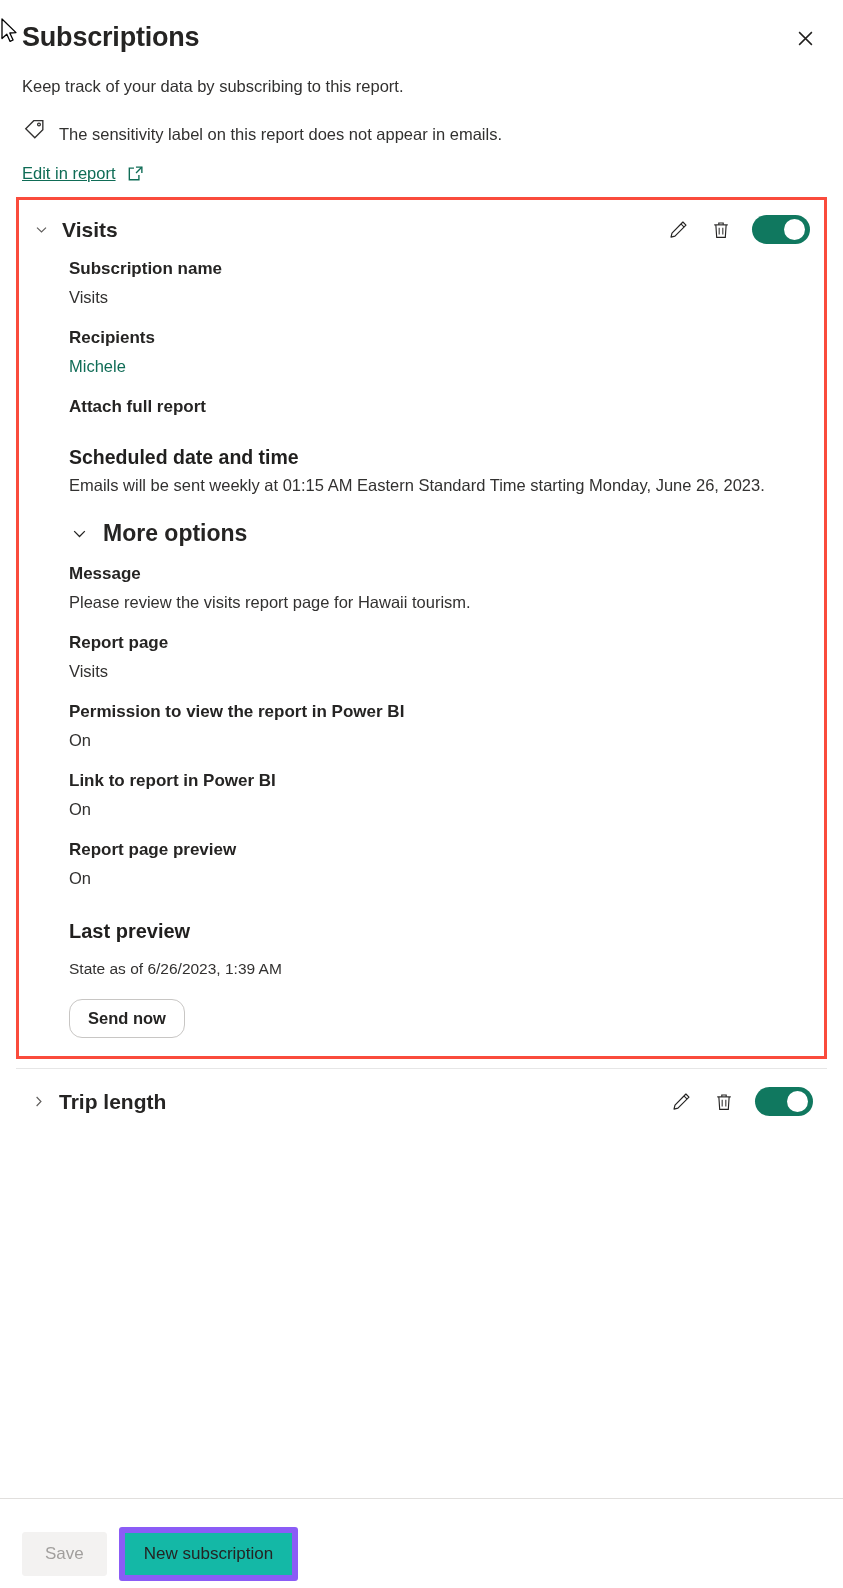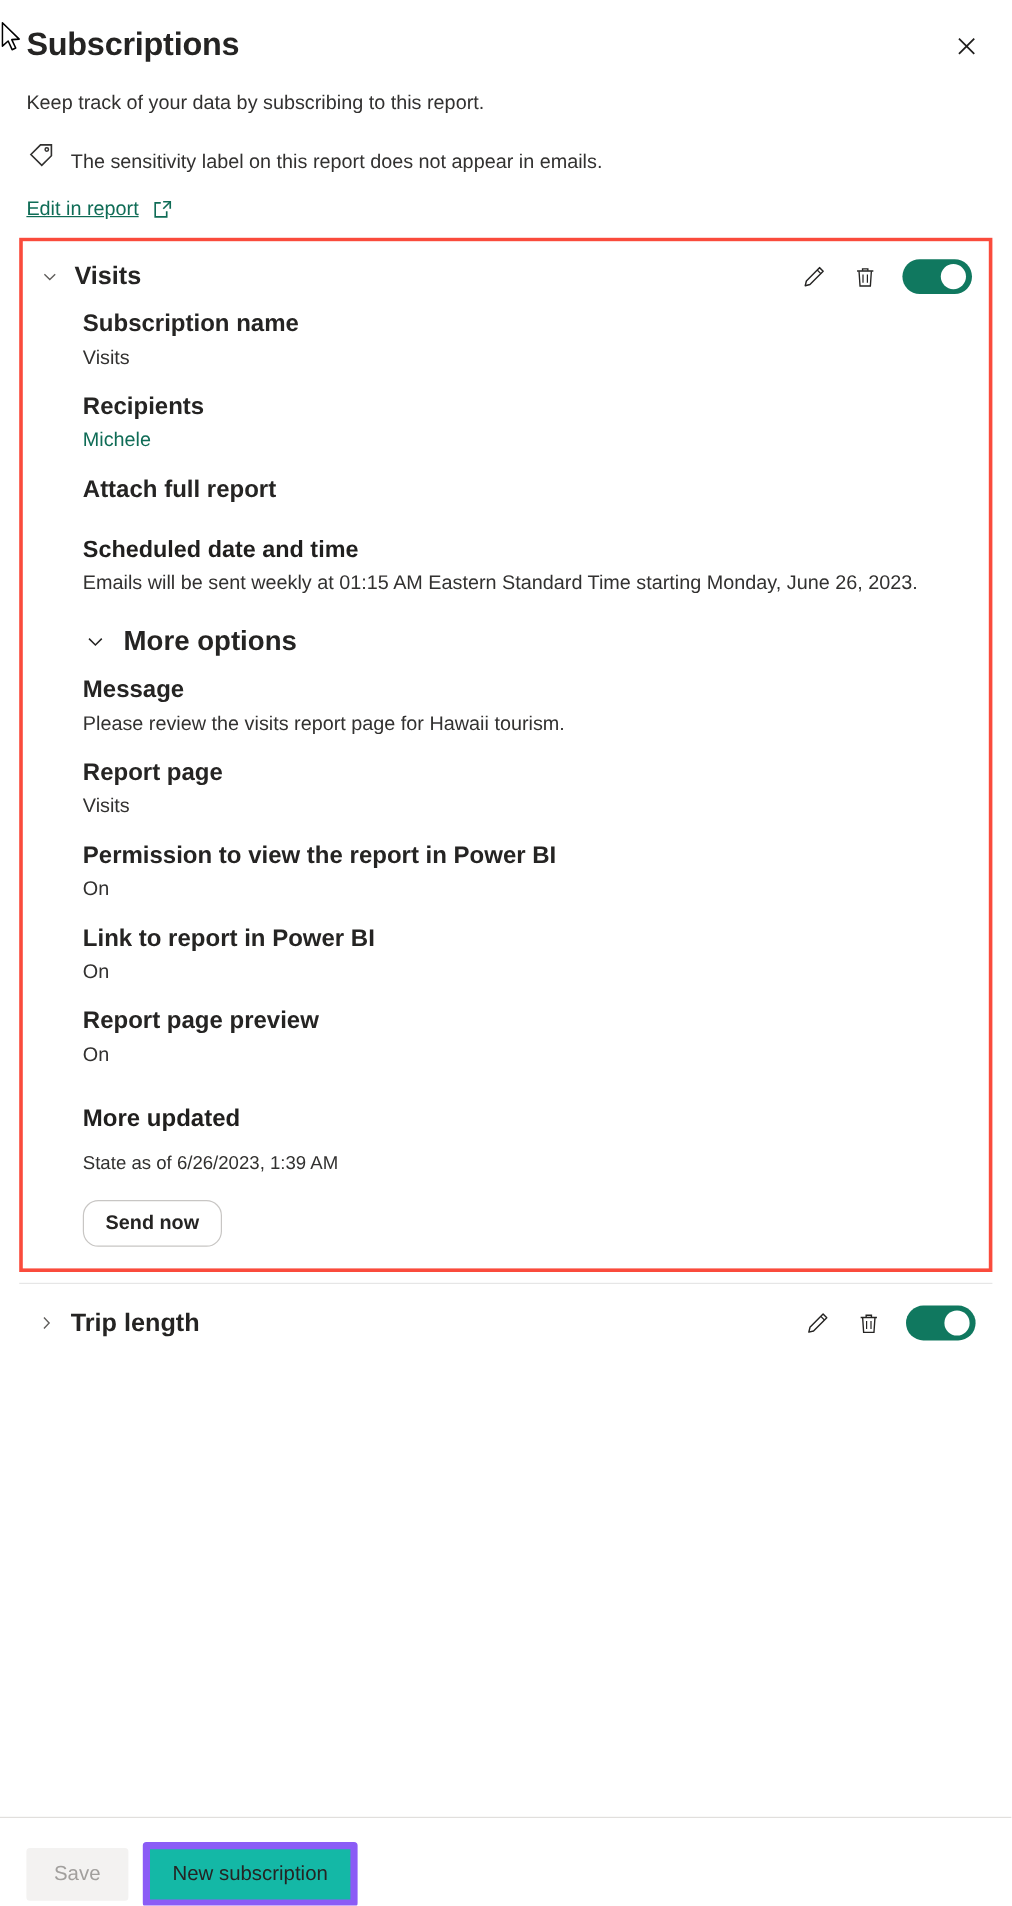--- a/index.html
+++ b/index.html
@@ -164,21 +164,21 @@
     background: #ffffff;
   }
 
   
   .sub-body {
     padding: 0 14px 18px 50px;
   }
   .field { margin-top: 18px; }
   .field:first-child { margin-top: 0; }
   .flabel {
-    font-size: 20px;
+    font-size: 17px;
     font-weight: 700;
     color: #252423;
     line-height: 22px;
   }
   .fvalue {
     font-size: 16.5px;
     color: #323130;
     line-height: 23px;
     margin-top: 6px;
   }
@@ -254,21 +254,21 @@
     padding: 18px 14px 18px 8px;
   }
 
   
   .footer {
     border-top: 1px solid #e1dfdd;
     padding: 21px 22px 0 22px;
     display: flex;
     align-items: center;
     gap: 12px;
-    height: 74px;
+    height: 90px;
     box-sizing: border-box;
   }
   .btn {
     font-family: "Liberation Sans", sans-serif;
     font-size: 17px;
     border-radius: 3px;
     padding: 10px 19px;
     cursor: pointer;
     line-height: 22px;
   }
@@ -415,21 +415,21 @@
         <div class="field">
           <div class="flabel">Link to report in Power BI</div>
           <div class="fvalue">On</div>
         </div>
 
         <div class="field">
           <div class="flabel">Report page preview</div>
           <div class="fvalue">On</div>
         </div>
 
-        <div class="last-updated-head">More updated</div>
+        <div class="last-updated-head">Last preview</div>
         <div class="last-updated-value">State as of 6/26/2023, 1:39 AM</div>
 
         <button class="send-now">Send now</button>
       </div>
     </div>
 
     <div class="divider"></div>
 
     <div class="sub-row-collapsed">
       <span class="chev">

